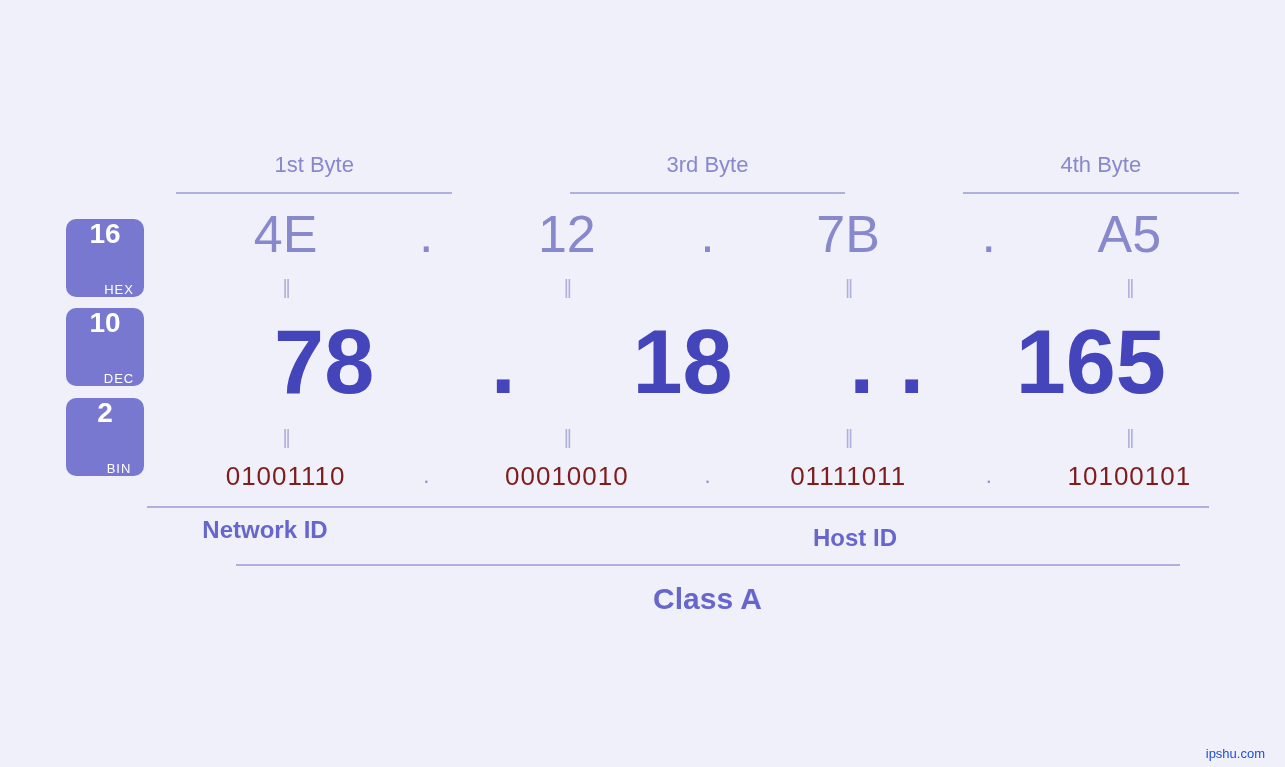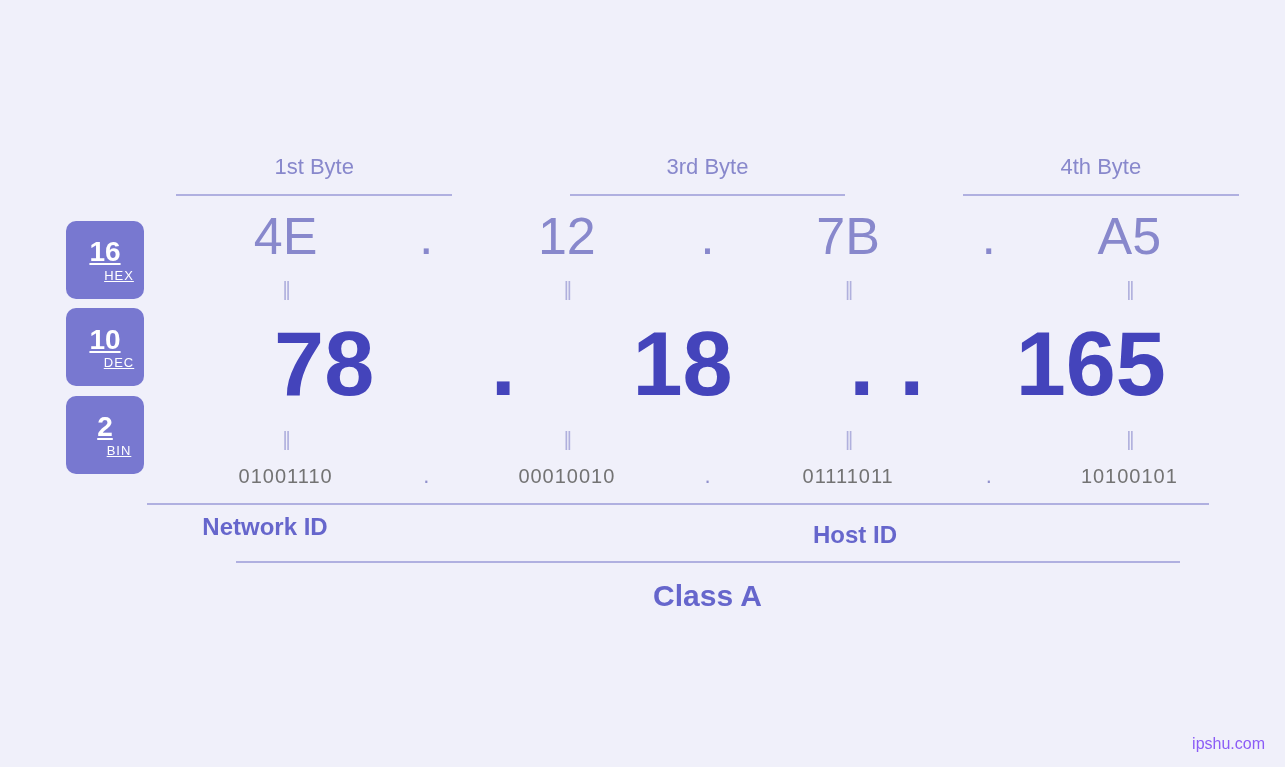--- a/index.html
+++ b/index.html
@@ -72,24 +72,23 @@
     }
 
     .base-badge {
       width: 78px;
       height: 78px;
       background: #7878d0;
       border-radius: 10px;
       display: flex;
       flex-direction: column;
       align-items: center;
-      justify-content: center;
+      justify-content: space-between;
       color: white;
       font-weight: bold;
-      text-decoration: underline;
     }
 
     .base-badge .base-num {
       font-size: 28px;
       line-height: 1.1;
     }
 
     .base-badge .base-label {
       font-size: 13px;
       font-weight: normal;
@@ -148,22 +147,22 @@
     }
 
     .dec-dot {
       font-size: 90px;
       color: #4444bb;
       font-weight: bold;
     }
 
     
     .bin-value {
-      font-size: 20px;
-      color: #737373;
+      font-size: 26px;
+      color: #7f1d1d;
       font-weight: normal;
       letter-spacing: 1px;
     }
 
     .bin-dot {
       font-size: 22px;
       color: #9090cc;
     }
 
     
@@ -261,24 +260,24 @@
       text-align: center;
       color: #6666cc;
       font-size: 30px;
       font-weight: bold;
       padding-top: 8px;
     }
 
     
     .watermark {
       position: absolute;
-      bottom: 14px;
+      bottom: 6px;
       right: 20px;
-      color: #8b5cf6;
-      font-size: 16px;
+      color: #1d4ed8;
+      font-size: 13px;
     }
   </style>
 </head>
 <body>
 
 <div class="main-container">
 
   <div class="byte-headers">
     <div class="byte-header">1st Byte</div>
     <div class="byte-header">3rd Byte</div>

